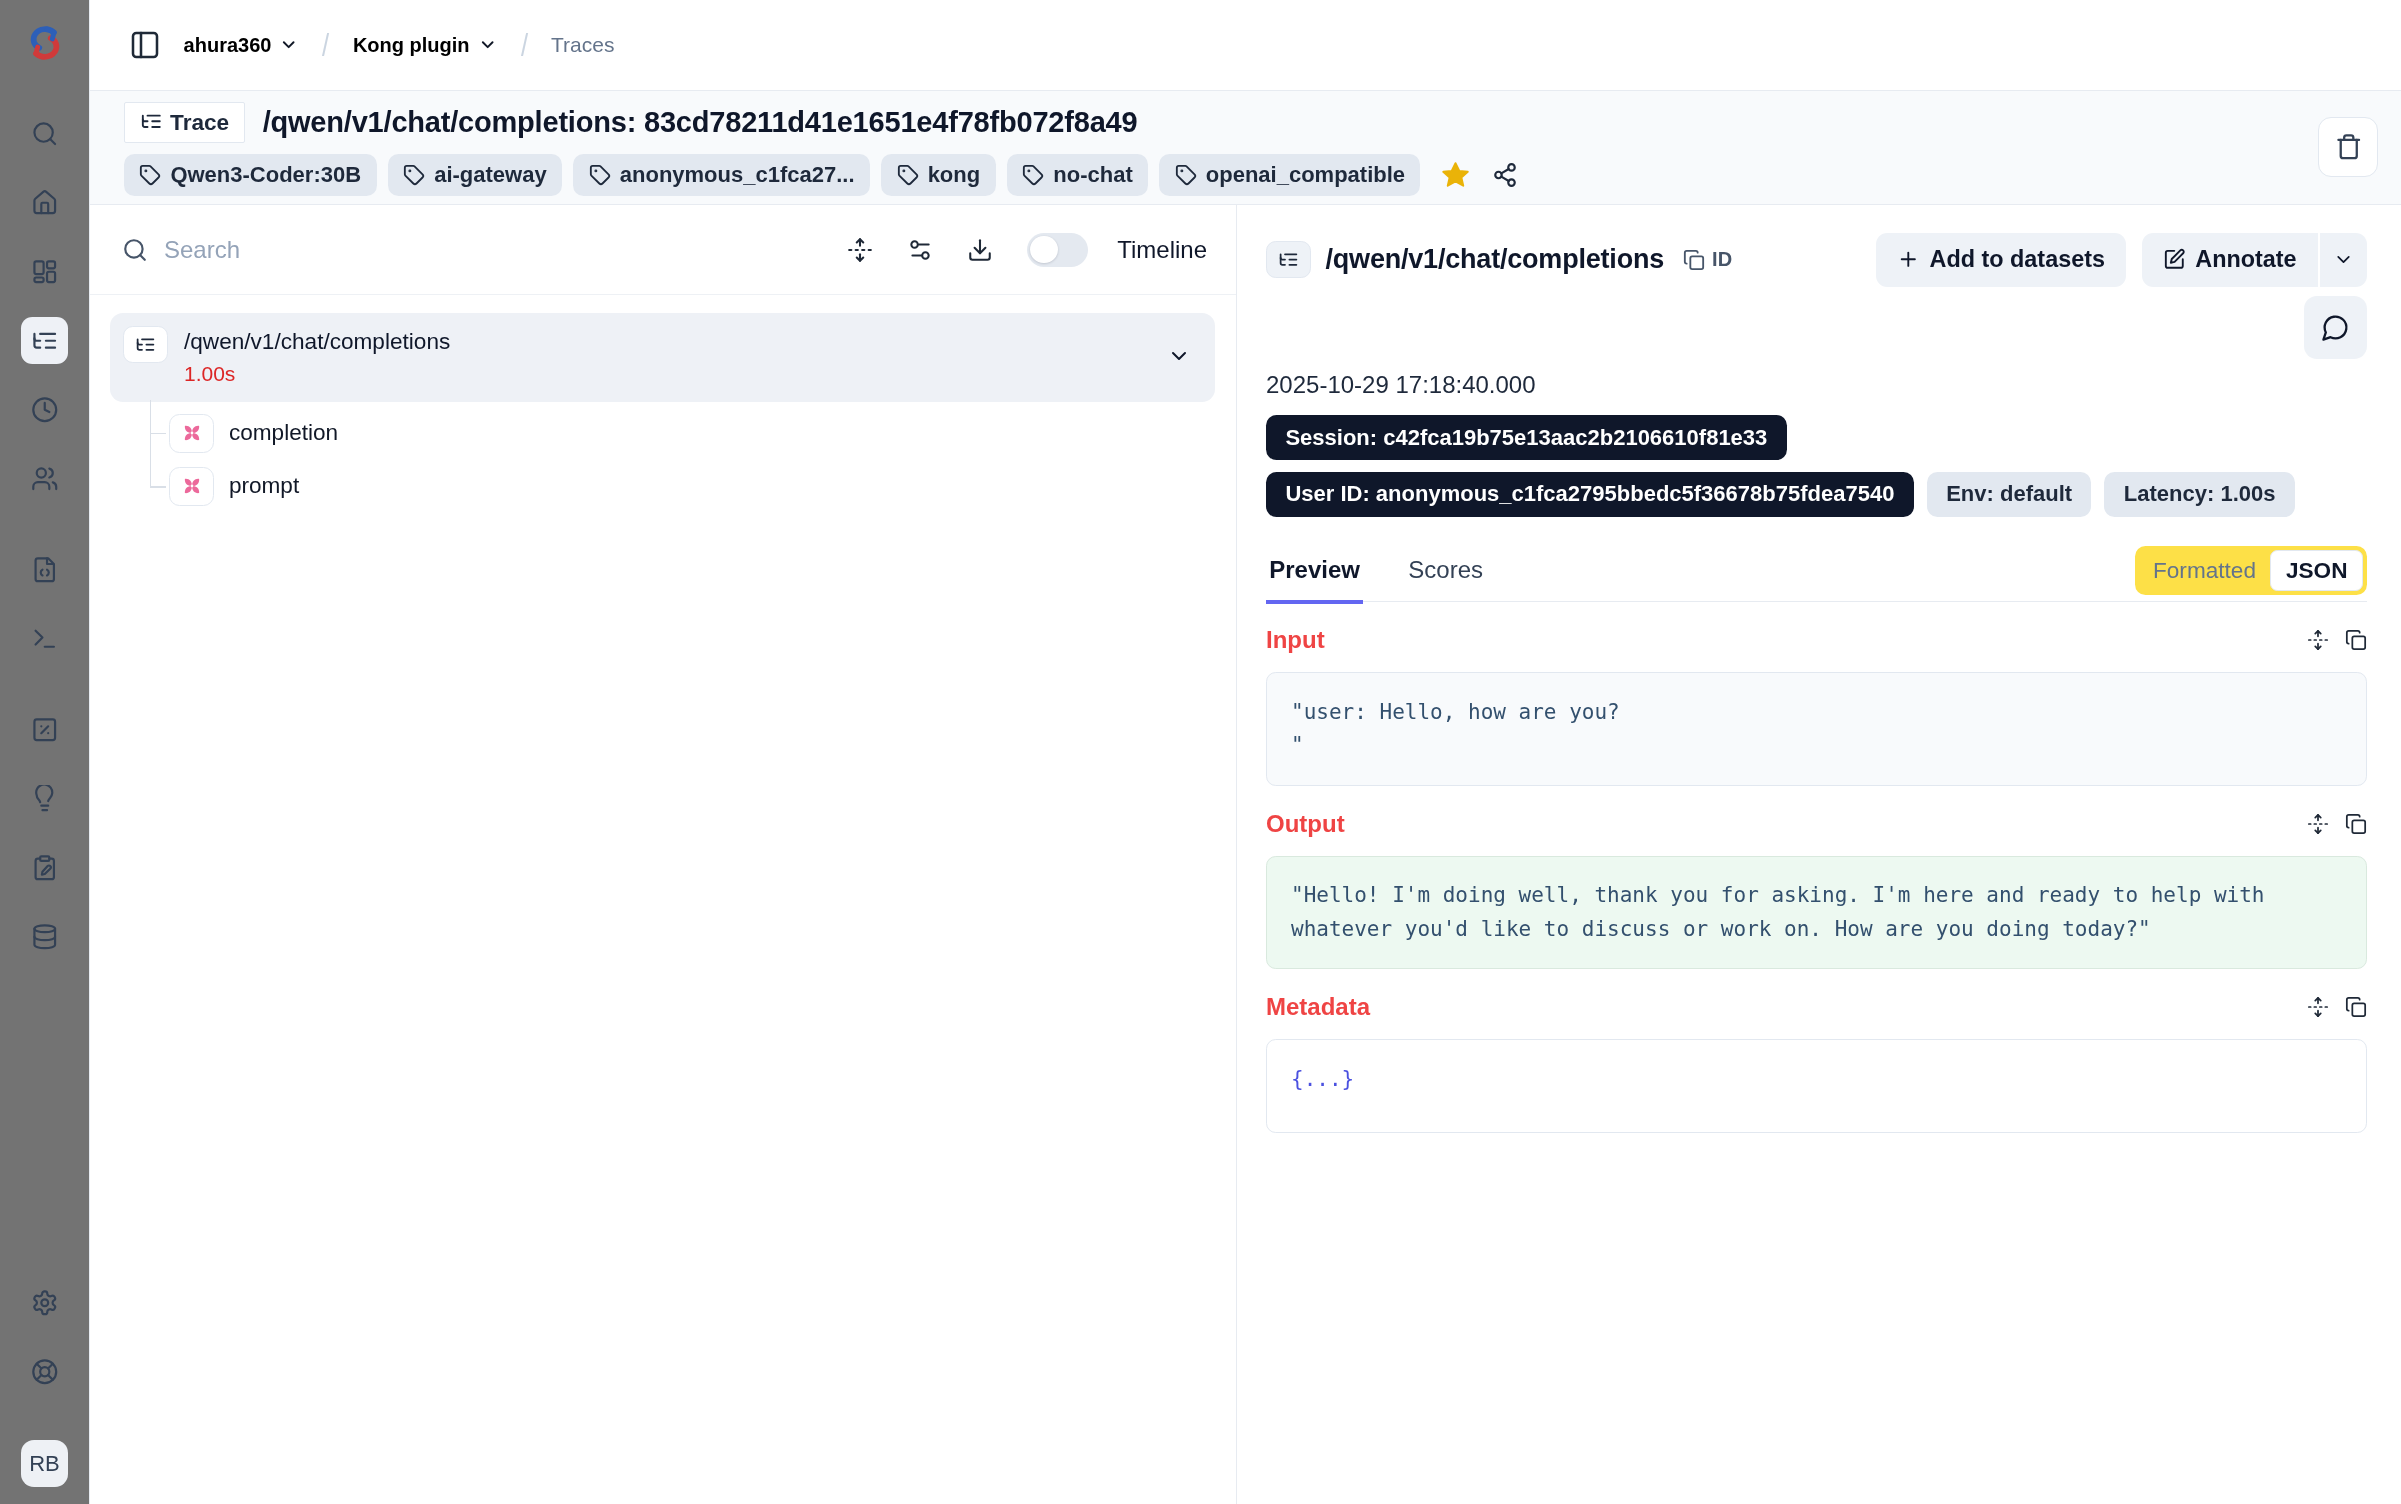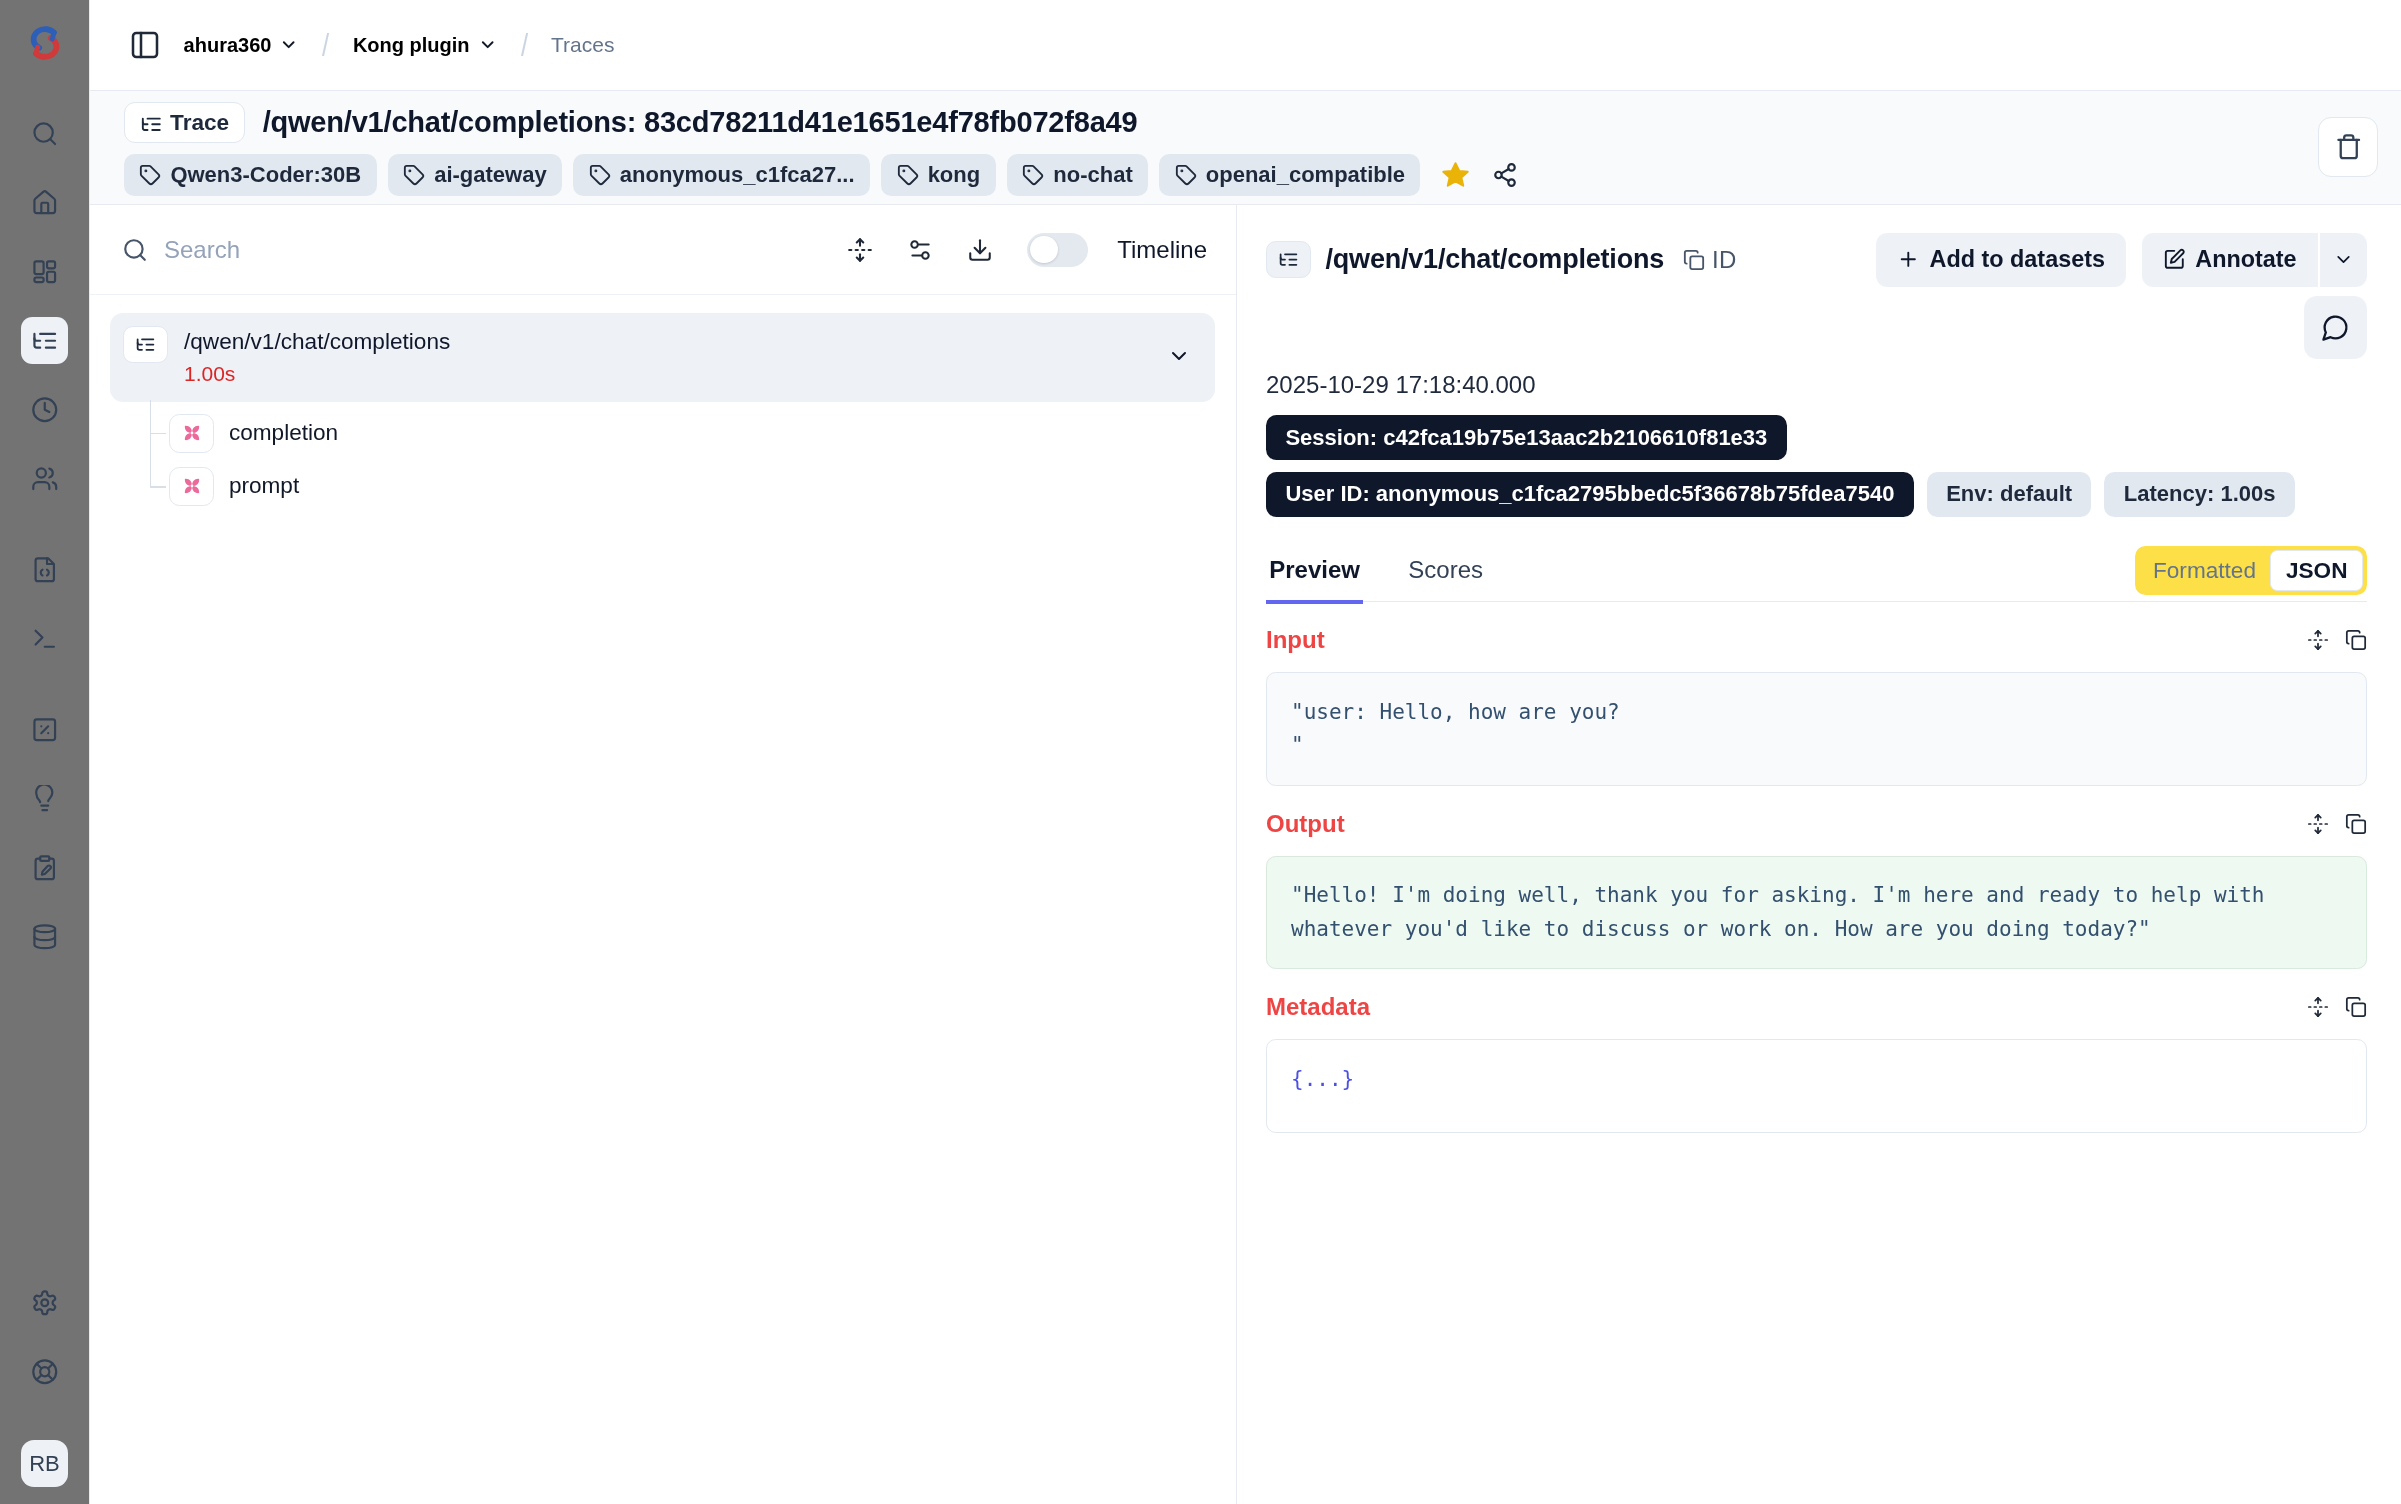--- a/index.html
+++ b/index.html
@@ -65,22 +65,22 @@
   
   .band {
     grid-column: 2; grid-row: 2;
     position: relative;
     background: #f8fafc;
     border-bottom: 1.2px solid #e7ebf1;
     padding: 12px 113px 0 34px;
   }
   .band-title-row { display: flex; align-items: center; gap: 18px; }
   .trace-badge {
-    display: inline-flex; align-items: flex-end; gap: 8px;
-    background: #ffffff; border: 1.2px solid #e2e8f0; border-radius: 11px;
+    display: inline-flex; align-items: flex-start; gap: 8px;
+    background: #ffffff; border: 1.2px solid #e2e8f0; border-radius: 2px;
     padding: 6.5px 14.5px; font-size: 22.6px; font-weight: 600; color: #1e293b;
   }
   .trace-badge svg.ic { width: 22.6px; height: 22.6px; stroke-width: 2; color:#1e293b; }
   .band-title { font-size: 29px; font-weight: 700; letter-spacing: -0.2px; color: #0f172a; }
   .band-tags-row { display: flex; align-items: center; gap: 11.3px; margin-top: 11.3px; }
   .tag-chip {
     display: inline-flex; align-items: center; gap: 9px;
     background: #e2e8f0; border-radius: 10.5px; padding: 8px 15.4px;
     font-size: 22px; font-weight: 600; color: #1e293b; cursor: pointer;
   }
@@ -153,21 +153,21 @@
   .detail-header { display: flex; align-items: center; gap: 14.5px; }
   .detail-badge {
     width: 45px; height: 37px; border-radius: 9.7px;
     background: #eef2f7; border: 1.2px solid #e2e8f0;
     display: flex; align-items: center; justify-content: center; color:#1e293b; flex:none;
   }
   .detail-badge svg.ic { width: 21px; height: 21px; }
   .detail-title { font-size: 27px; font-weight: 700; letter-spacing: -0.2px; }
   .id-copy { display: flex; align-items: center; gap: 6.5px; color: #475569; margin-left: 4.8px; cursor: pointer; }
   .id-copy svg.ic { width: 22px; height: 22px; stroke-width: 2; }
-  .id-copy-label { font-size: 24px; font-weight: 400; letter-spacing: 0.4px; text-align: center; }
+  .id-copy-label { font-size: 20px; font-weight: 700; letter-spacing: 0.4px; text-align: center; }
   .header-actions { margin-left: auto; display: flex; align-items: center; gap: 16px; }
   .btn {
     display: inline-flex; align-items: center; gap: 9.7px;
     background: #eef2f7; border-radius: 11.3px; padding: 13.7px 21px;
     font-size: 23.4px; font-weight: 600; color: #0f172a; cursor: pointer; white-space: nowrap;
   }
   .btn svg.ic { width: 22.6px; height: 22.6px; }
   .btn-group { display: flex; align-items: stretch; }
   .btn-group .btn-main { border-radius: 11.3px 0 0 11.3px; text-align: right; }
   .btn-group .btn-chevron {

